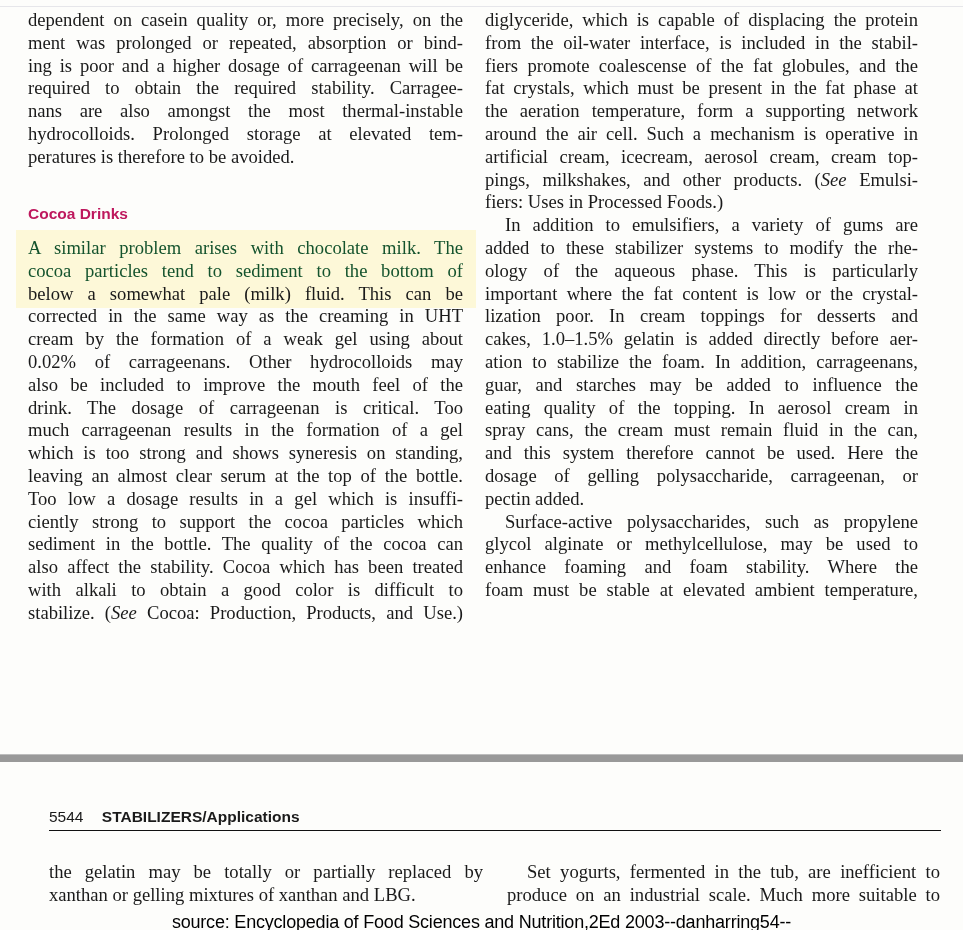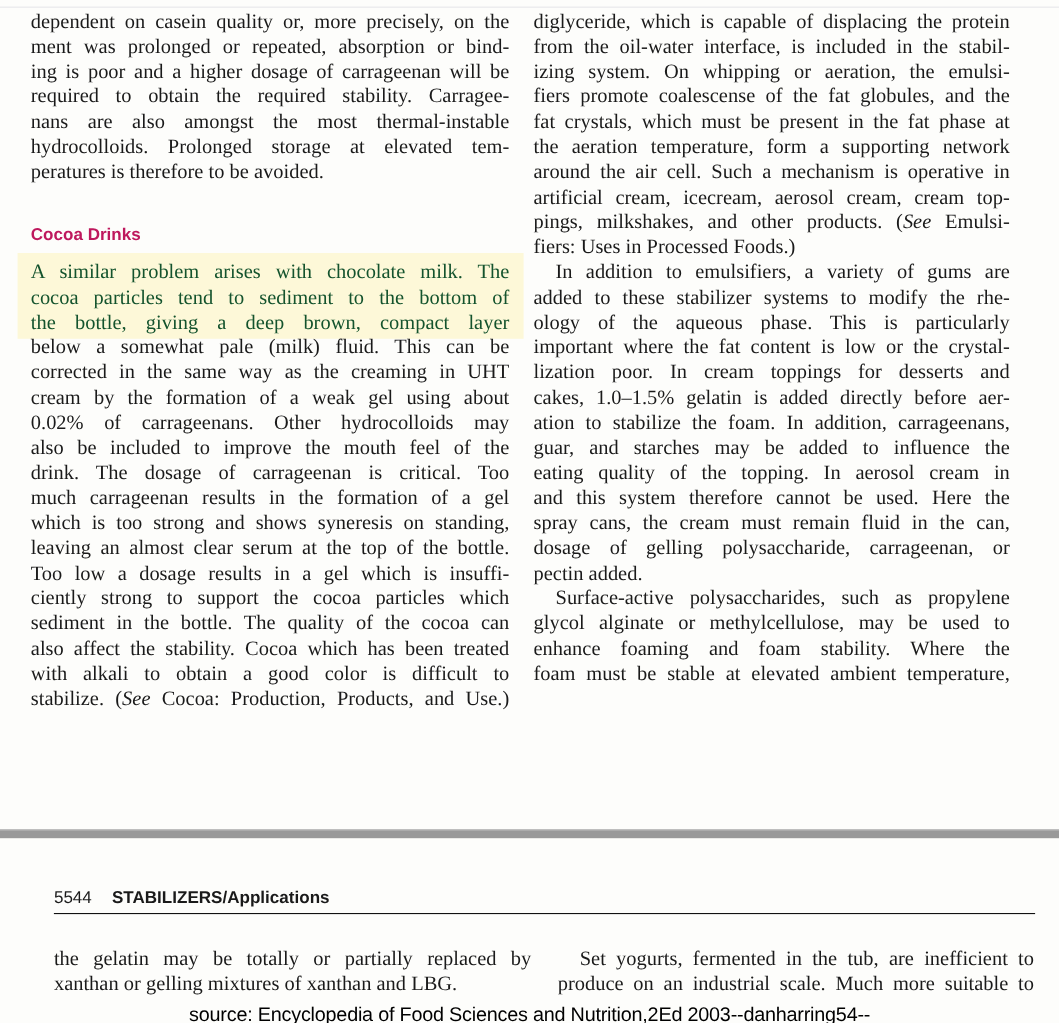--- a/index.html
+++ b/index.html
@@ -56,61 +56,59 @@
   <span class="ln last">peratures is therefore to be avoided.</span>
 </div>
 
 <div class="heading">Cocoa Drinks</div>
 
 <div class="highlight"></div>
 
 <div class="col col-left2">
   <span class="ln hl">A similar problem arises with chocolate milk. The</span>
   <span class="ln hl">cocoa particles tend to sediment to the bottom of</span>
-  <span class="ln hl">the bottle, giving a deep brown, compact layer</span>
   <span class="ln">below a somewhat pale (milk) fluid. This can be</span>
   <span class="ln">corrected in the same way as the creaming in UHT</span>
   <span class="ln">cream by the formation of a weak gel using about</span>
   <span class="ln">0.02% of carrageenans. Other hydrocolloids may</span>
   <span class="ln">also be included to improve the mouth feel of the</span>
   <span class="ln">drink. The dosage of carrageenan is critical. Too</span>
   <span class="ln">much carrageenan results in the formation of a gel</span>
   <span class="ln">which is too strong and shows syneresis on standing,</span>
   <span class="ln">leaving an almost clear serum at the top of the bottle.</span>
   <span class="ln">Too low a dosage results in a gel which is insuffi-</span>
   <span class="ln">ciently strong to support the cocoa particles which</span>
   <span class="ln">sediment in the bottle. The quality of the cocoa can</span>
   <span class="ln">also affect the stability. Cocoa which has been treated</span>
   <span class="ln">with alkali to obtain a good color is difficult to</span>
   <span class="ln"><span>stabilize. (</span><i>See</i><span> Cocoa: Production, Products, and Use.)</span></span>
 </div>
 
 <div class="col col-right">
   <span class="ln">diglyceride, which is capable of displacing the protein</span>
   <span class="ln">from the oil-water interface, is included in the stabil-</span>
-  <span class="ln">izing system. On whipping or aeration, the emulsi-</span>
   <span class="ln">fiers promote coalescense of the fat globules, and the</span>
   <span class="ln">fat crystals, which must be present in the fat phase at</span>
   <span class="ln">the aeration temperature, form a supporting network</span>
   <span class="ln">around the air cell. Such a mechanism is operative in</span>
   <span class="ln">artificial cream, icecream, aerosol cream, cream top-</span>
   <span class="ln"><span>pings, milkshakes, and other products. (</span><i>See</i><span> Emulsi-</span></span>
   <span class="ln last">fiers: Uses in Processed Foods.)</span>
 
   <span class="ln indent">In addition to emulsifiers, a variety of gums are</span>
   <span class="ln">added to these stabilizer systems to modify the rhe-</span>
   <span class="ln">ology of the aqueous phase. This is particularly</span>
   <span class="ln">important where the fat content is low or the crystal-</span>
   <span class="ln">lization poor. In cream toppings for desserts and</span>
   <span class="ln">cakes, 1.0–1.5% gelatin is added directly before aer-</span>
   <span class="ln">ation to stabilize the foam. In addition, carrageenans,</span>
   <span class="ln">guar, and starches may be added to influence the</span>
   <span class="ln">eating quality of the topping. In aerosol cream in</span>
+  <span class="ln">spray cans, the cream must remain fluid in the can,</span>
   <span class="ln">and this system therefore cannot be used. Here the</span>
-  <span class="ln">spray cans, the cream must remain fluid in the can,</span>
   <span class="ln">dosage of gelling polysaccharide, carrageenan, or</span>
   <span class="ln last">pectin added.</span>
 
   <span class="ln indent">Surface-active polysaccharides, such as propylene</span>
   <span class="ln">glycol alginate or methylcellulose, may be used to</span>
   <span class="ln">enhance foaming and foam stability. Where the</span>
   <span class="ln">foam must be stable at elevated ambient temperature,</span>
 </div>
 
 <div class="divider"></div>

